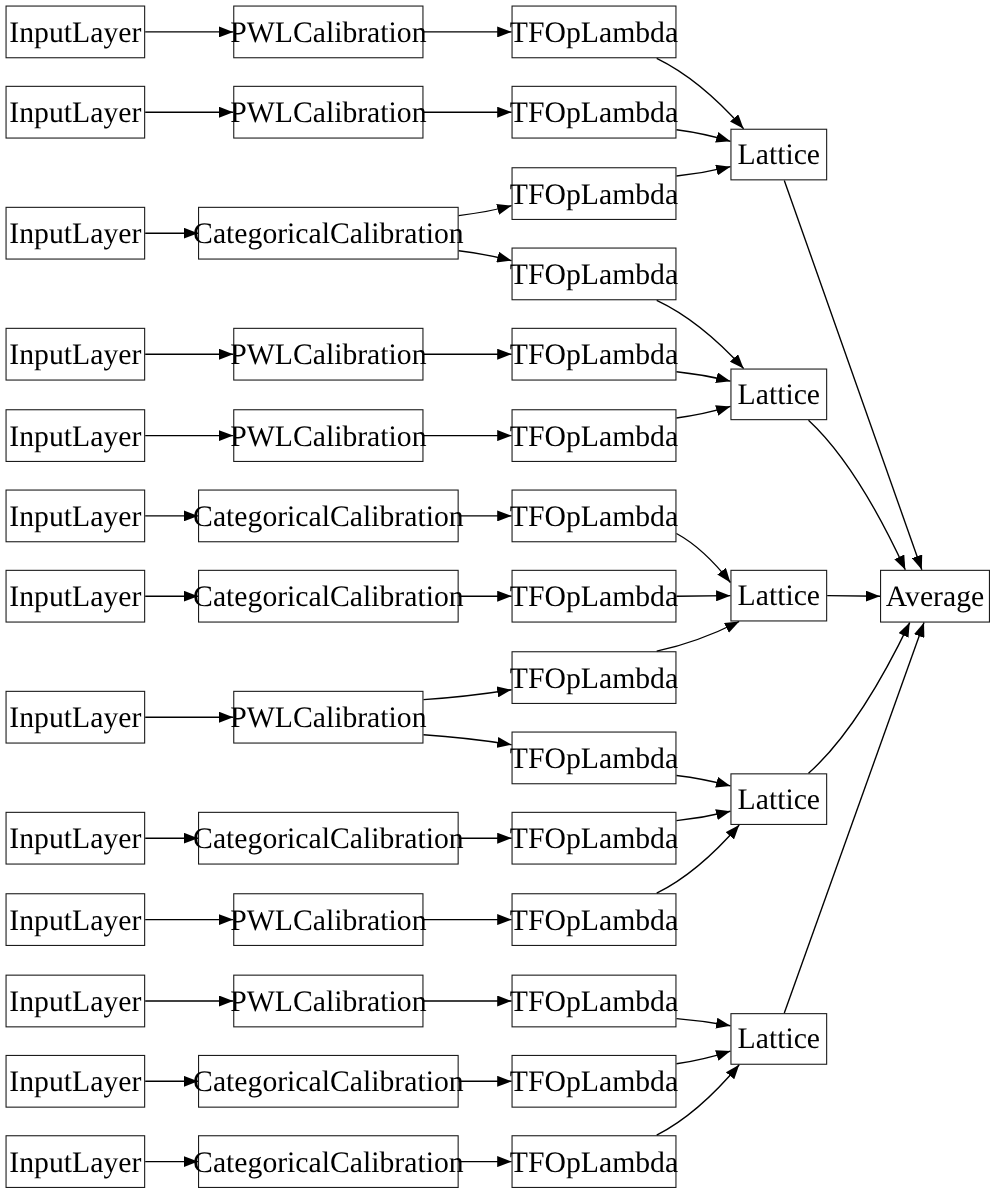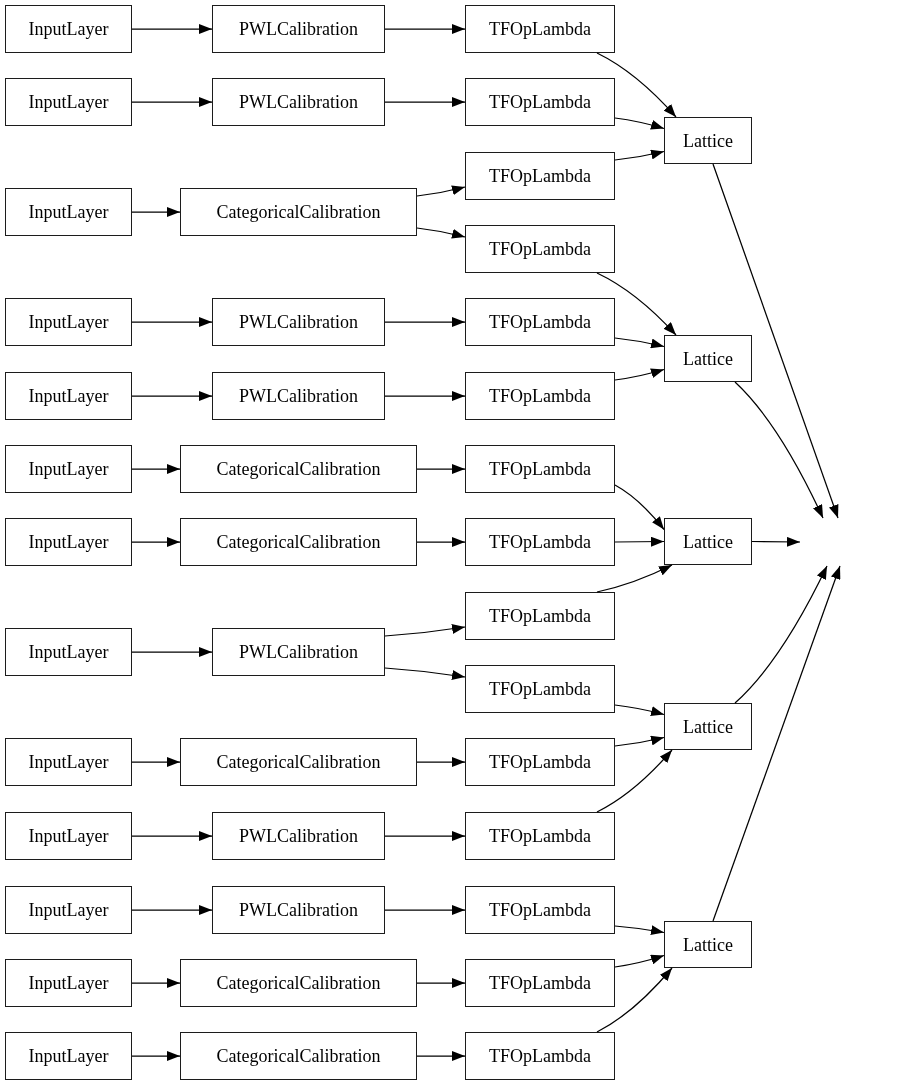--- a/index.html
+++ b/index.html
@@ -6,21 +6,21 @@
   body{width:905px;height:1087px;font-family:"Liberation Serif","DejaVu Serif",serif;}
   #graph{position:relative;width:905px;height:1087px;background:#ffffff;overflow:hidden;}
   .node{
     position:absolute;
     box-sizing:border-box;
     background:#ffffff;
     border:1.7px solid #1c1c1c;
     display:flex;
     align-items:center;
     justify-content:center;
-    font-size:18px;
+    font-size:27px;
     color:#000000;
     white-space:nowrap;
     line-height:1;
   }
   #edges{position:absolute;left:0;top:0;pointer-events:none;}
 </style>
 </head>
 <body>
 
 <div id="graph" style="background: rgb(255, 255, 255);">
@@ -154,20 +154,23 @@
       <span>Lattice</span>
     </div>
     <div class="node" style="left: 664px; top: 518px; width: 88px; height: 47px; background: rgb(255, 255, 255); border-color: rgb(28, 28, 28); color: rgb(0, 0, 0);">
       <span>Lattice</span>
     </div>
     <div class="node" style="left: 664px; top: 703px; width: 88px; height: 47px; background: rgb(255, 255, 255); border-color: rgb(28, 28, 28); color: rgb(0, 0, 0);">
       <span>Lattice</span>
     </div>
     <div class="node" style="left: 664px; top: 921px; width: 88px; height: 47px; background: rgb(255, 255, 255); border-color: rgb(28, 28, 28); color: rgb(0, 0, 0);">
       <span>Lattice</span>
+    </div>
+    <div class="node" style="left: 800px; top: 518px; width: 100px; height: 48px; background: rgb(255, 255, 255); border-color: rgb(28, 28, 28); color: rgb(0, 0, 0);">
+      <span>Average</span>
     </div>
     <svg id="edges" width="905" height="1087">
       <defs>
         <marker id="arrow" markerUnits="userSpaceOnUse" markerWidth="14" markerHeight="10" refX="13" refY="5" orient="auto">
           <path d="M0,0 L13,5 L0,10 Z" fill="#000000"></path>
         </marker>
       </defs>
       <path d="M132,29 L212,29" fill="none" stroke="#000000" stroke-width="1.25" marker-end="url(#arrow)"></path>
       <path d="M132,102 L212,102" fill="none" stroke="#000000" stroke-width="1.25" marker-end="url(#arrow)"></path>
       <path d="M132,212 L180,212" fill="none" stroke="#000000" stroke-width="1.25" marker-end="url(#arrow)"></path>

